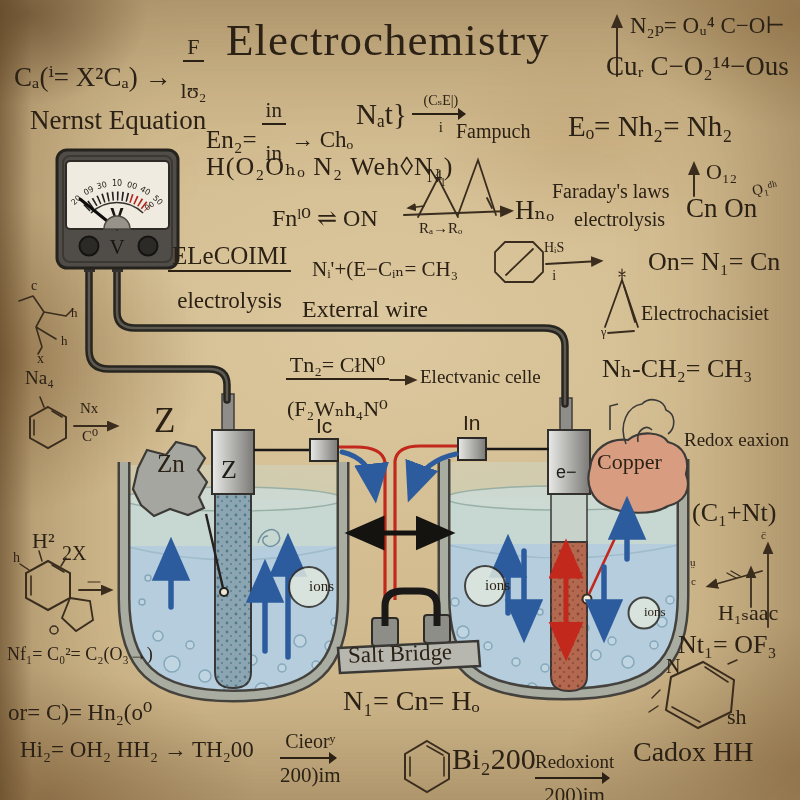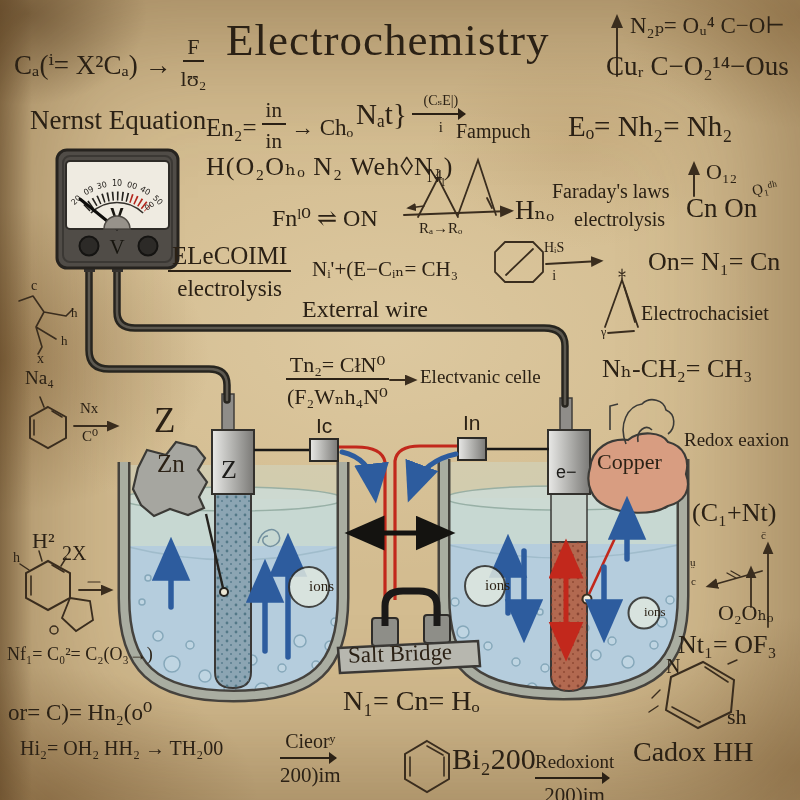--- a/index.html
+++ b/index.html
@@ -18,21 +18,21 @@
       radial-gradient(ellipse 520px 320px at 48% 42%, rgba(255,244,214,.22), rgba(255,244,214,0) 75%);
     box-shadow: inset 0 0 140px 30px rgba(90,60,25,.45);
   }
   .t{position:absolute;white-space:nowrap;line-height:1.08;}
   .it{}
   .sans{font-family:"Liberation Sans","DejaVu Sans",sans-serif;}
   .eq{position:absolute;display:flex;align-items:center;gap:5px;white-space:nowrap;}
   .col{display:inline-flex;flex-direction:column;align-items:center;}
   .frac{display:inline-flex;flex-direction:column;align-items:center;}
   .frac .num{padding:0 4px;border-bottom:2px solid #2b2115;}
-  .frac .den{padding:4px 4px;}
+  .frac .den{padding:16px 4px;}
   .oarw{position:absolute;display:inline-flex;flex-direction:column;align-items:center;white-space:nowrap;}
   .ab{position:relative;align-self:stretch;height:10px;min-width:58px;}
   .ab::before{content:"";position:absolute;left:0;right:5px;top:4px;border-top:2px solid #2b2115;}
   .ab::after{content:"";position:absolute;right:-2px;top:-1px;border:6px solid transparent;border-left:8px solid #2b2115;}
   svg{position:absolute;left:0;top:0;}
 </style>
 </head>
 <body>
 
 <div id="stage">
@@ -336,28 +336,28 @@
   <span class="frac it" style="font-size:22px;">
     <span class="num">Tn₂= CłN⁰</span>
     <span class="den">(F₂Wₙh₄N⁰</span>
   </span>
 </div>
 <div class="t" style="left:420px;top:367px;font-size:19px;">Electvanic celle</div>
 
 <div class="t it" style="left:602px;top:355px;font-size:26px;">Nₕ-CH₂= CH₃</div>
 <div class="t" style="left:684px;top:430px;font-size:19px;">Redox eaxion</div>
 <div class="t" style="left:692px;top:499px;font-size:26px;">(C₁+Nt)</div>
-<div class="t" style="left:718px;top:601px;font-size:22px;">O₂Oₕₒ</div>
+<div class="t" style="left:718px;top:601px;font-size:22px;">H₁ₛaac</div>
 <div class="t it" style="left:678px;top:631px;font-size:26px;">Nt₁= OF₃</div>
 <div class="t" style="left:666px;top:656px;font-size:20px;">N</div>
 <div class="t it" style="left:727px;top:705px;font-size:22px;">sh</div>
 <div class="t it" style="left:343px;top:686px;font-size:28px;">N₁= Cn= Hₒ</div>
 <div class="t it" style="left:7px;top:645px;font-size:18px;">Nf₁= C₀²= C₂(O₃→)</div>
 <div class="t it" style="left:8px;top:673px;font-size:23px;margin-top:28px;">or= C)= Hn₂(o⁰</div>
-<div class="t" style="left:20px;top:738px;font-size:20px;">Hi₂= OH₂ HH₂ → TH₂00</div>
+<div class="t" style="left:20px;top:738px;font-size:23px;">Hi₂= OH₂ HH₂ → TH₂00</div>
 
 <div class="oarw" style="left:280px;top:730px;">
   <span style="font-size:20px;">Cieorʸ</span>
   <span class="ab"></span>
   <span style="font-size:21px;">200)im</span>
 </div>
 
 <div class="t" style="left:452px;top:743px;font-size:30px;">Bi₂200</div>
 
 <div class="oarw" style="left:535px;top:731px;margin-top:20px;">

